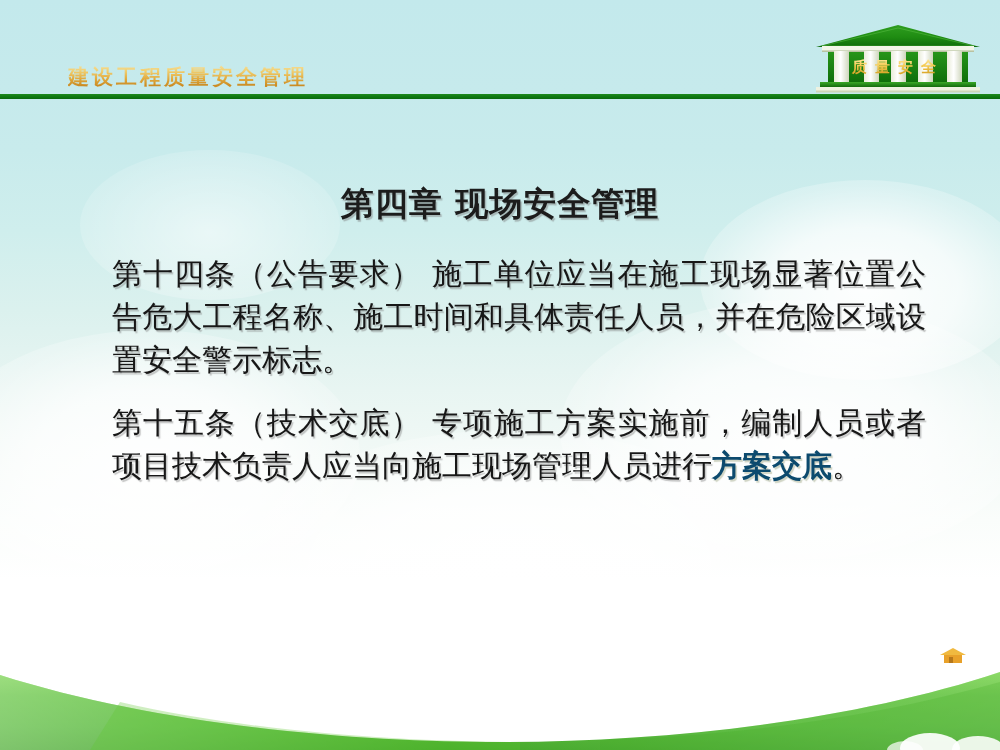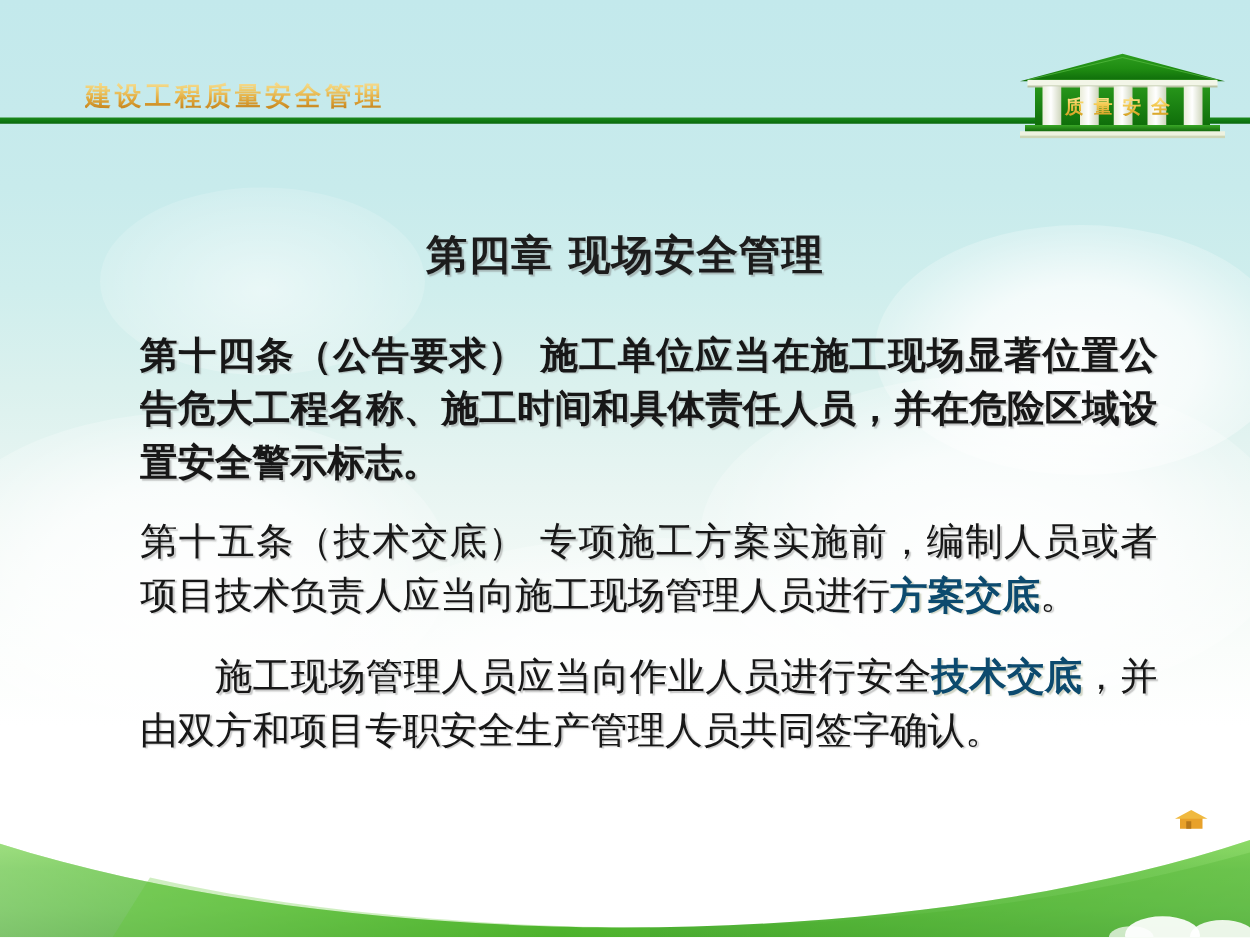--- a/index.html
+++ b/index.html
@@ -88,21 +88,21 @@
   .header-rule {
     position:absolute;
     left:0; top:94px;
     width:1000px; height:5px;
     background:linear-gradient(to bottom,#1f8a1f 0%,#0f7a12 50%,#0a690e 100%);
   }
 
   
   .logo {
     position:absolute;
-    left:808px; top:42px;
+    left:808px; top:24px;
     width:180px; height:72px;
     z-index:14;
     text-decoration:underline;
   }
   .logo svg { display:block; }
 
   
   .content {
     position:absolute;
     left:0; top:120px;
@@ -123,21 +123,21 @@
     font-family:"DejaVu Serif", serif;
     font-size:30px;
     line-height:43px;
     color:#171717;
     margin:0 74px 0 112px;
     text-align:justify;
     text-justify:inter-ideograph;
     text-shadow:1.5px 1.5px 1px rgba(120,120,120,0.42);
     letter-spacing:0px;
   }
-  .para.p1 { margin-top:36px;font-weight:bold; }
+  .para.p1 { margin-top:25px; }
   .para.p2 { margin-top:20px; }
   .para.p3 { margin-top:22px; text-indent:60px; }
   .hl {
     color:#0c4a6e;
     font-weight:bold;
     font-family:"DejaVu Sans", sans-serif;
     text-shadow:1.5px 1.5px 1px rgba(140,150,110,0.40);
   }
 
   
@@ -217,21 +217,20 @@
       <text x="90" y="48" text-anchor="middle" font-family="DejaVu Sans, sans-serif" font-size="15" font-weight="bold" letter-spacing="8" fill="url(#goldG)">质量安全</text>
     </svg>
   </div>
 
   <div class="content">
 
     <div class="slide-title">第四章  现场安全管理</div>
 
     <p class="para p1"><span>第十四条（公告要求）  施工单位应当在施工现场显著位置公告危大工程名称、施工时间和具体责任人员，并在危险区域设置安全警示标志。</span></p>
     <p class="para p2"><span>第十五条（技术交底）  专项施工方案实施前，编制人员或者项目技术负责人应当向施工现场管理人员进行</span><span class="hl">方案交底</span><span>。</span></p>
-    <p class="para p3"><span>施工现场管理人员应当向作业人员进行安全</span><span class="hl">技术交底</span><span>，并由双方和项目专职安全生产管理人员共同签字确认。</span></p>
   </div>
 
   <div class="grass">
     <svg width="1000" height="120" viewBox="0 0 1000 120" xmlns="http://www.w3.org/2000/svg">
       <defs>
         <linearGradient id="grassG" x1="0" y1="0" x2="0" y2="1">
           <stop offset="0%" stop-color="#6ccf3c"></stop>
           <stop offset="30%" stop-color="#52bd2c"></stop>
           <stop offset="70%" stop-color="#47b327"></stop>
           <stop offset="100%" stop-color="#3aa41e"></stop>

